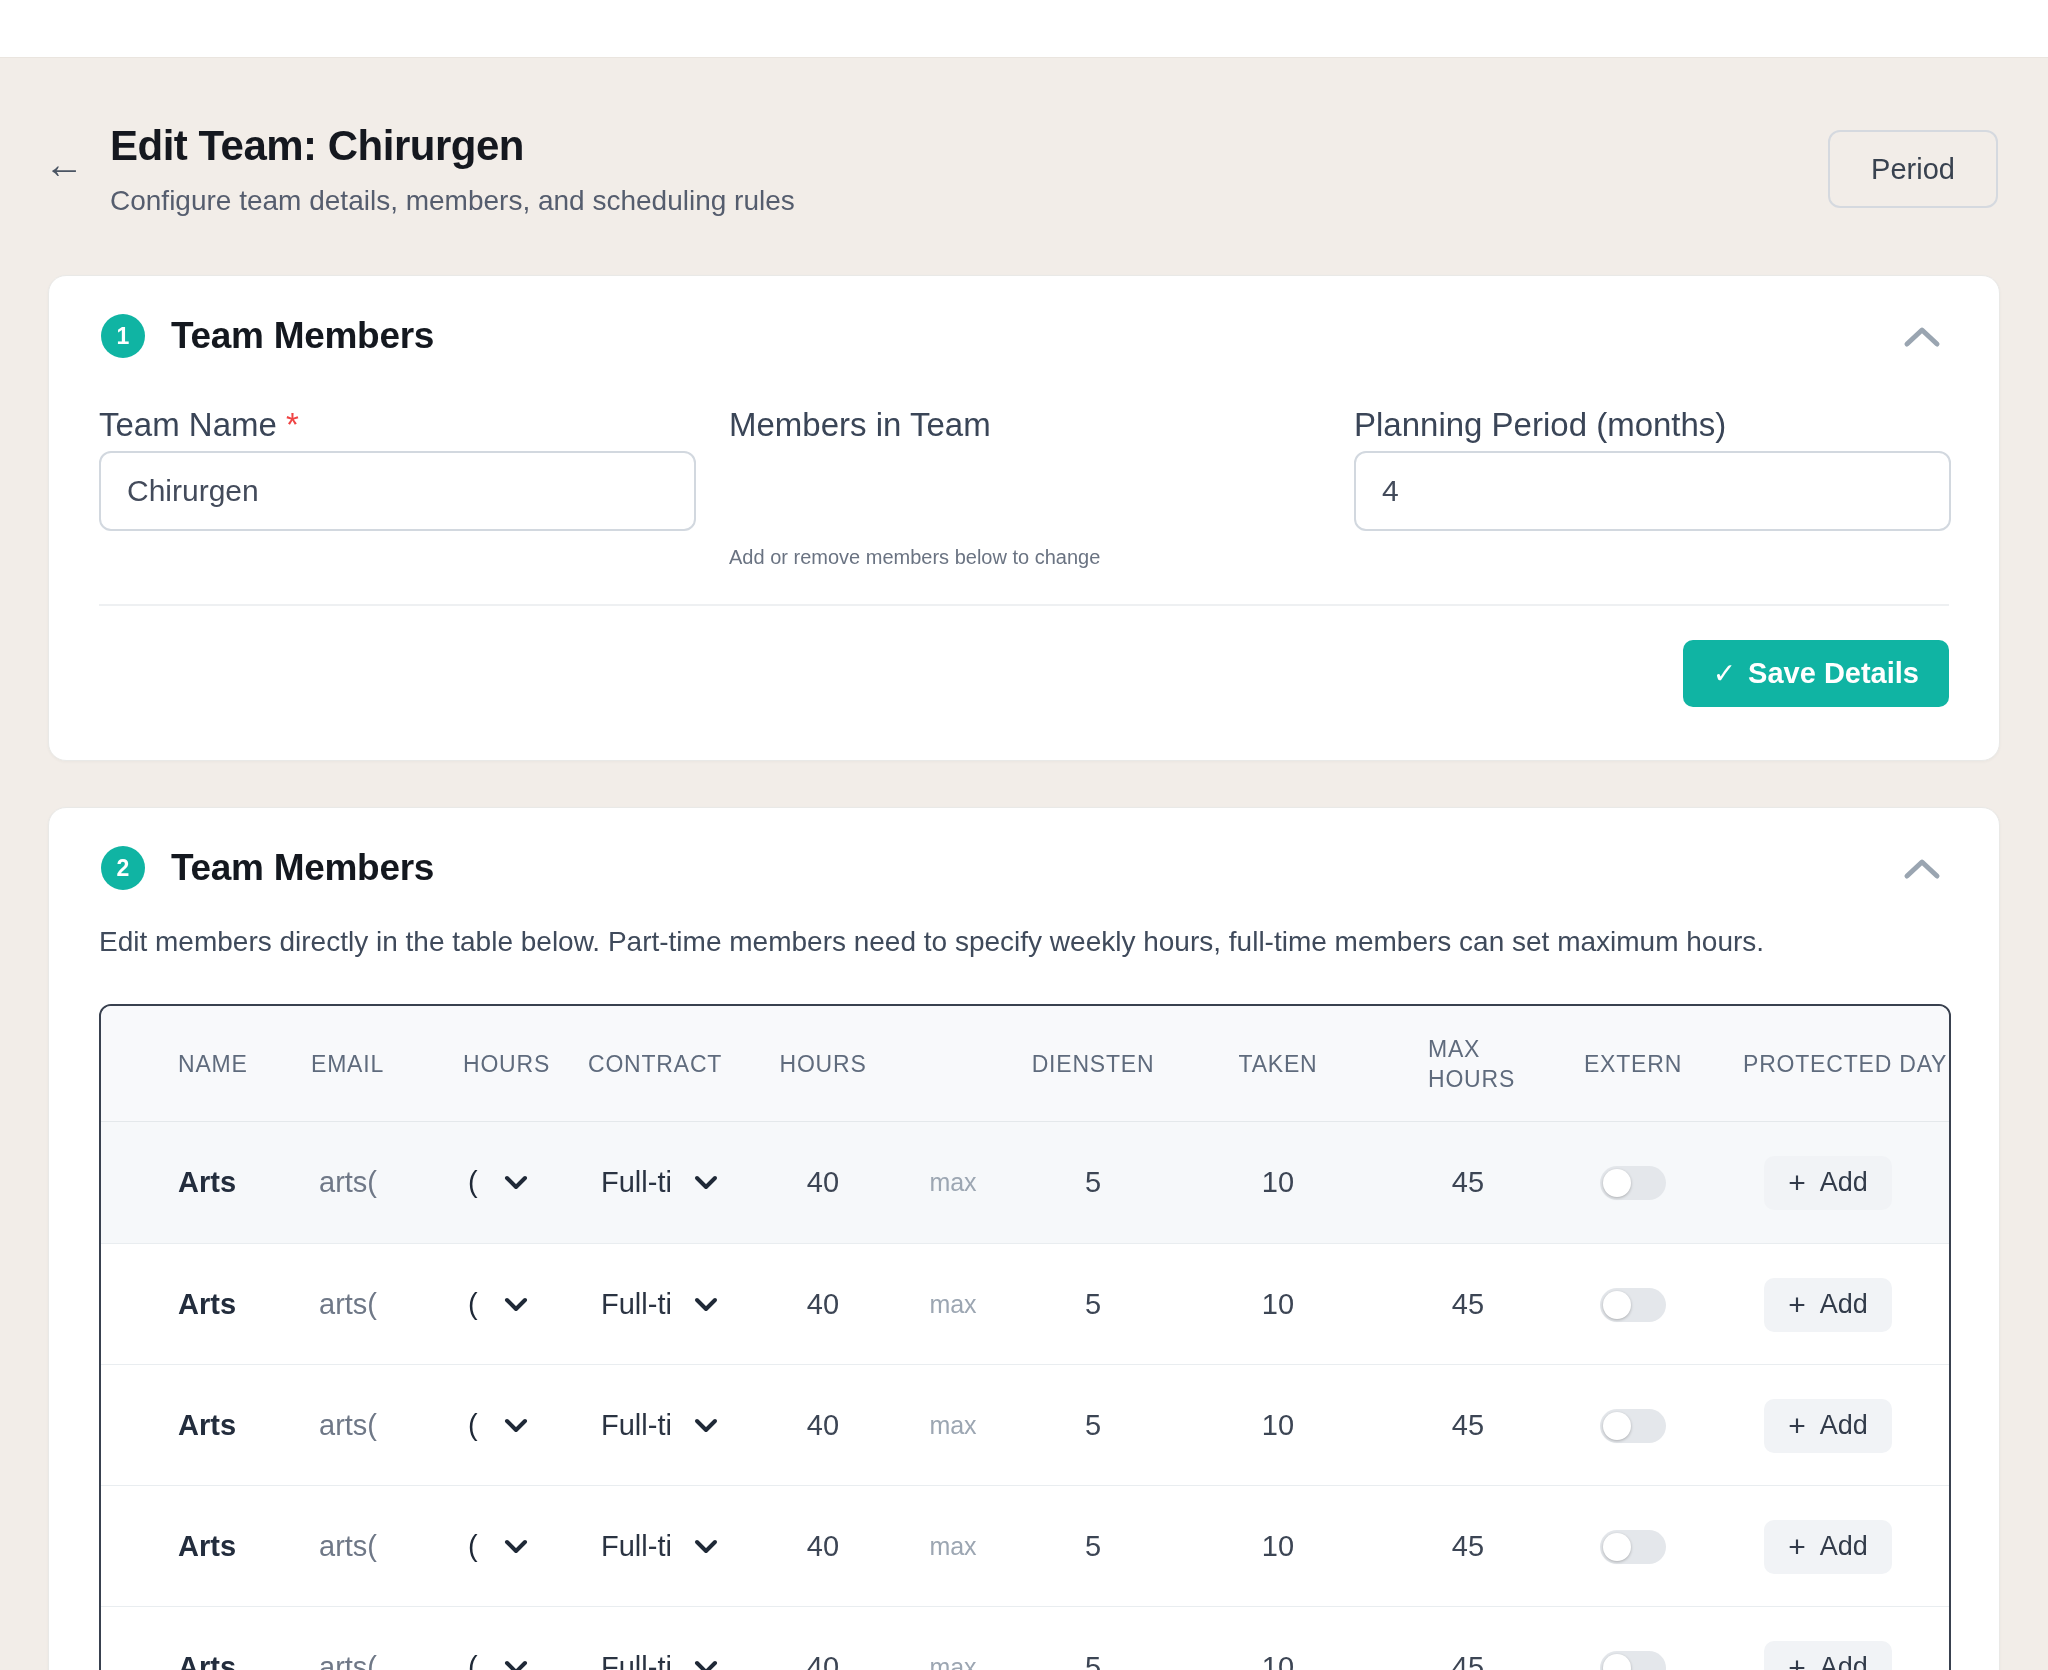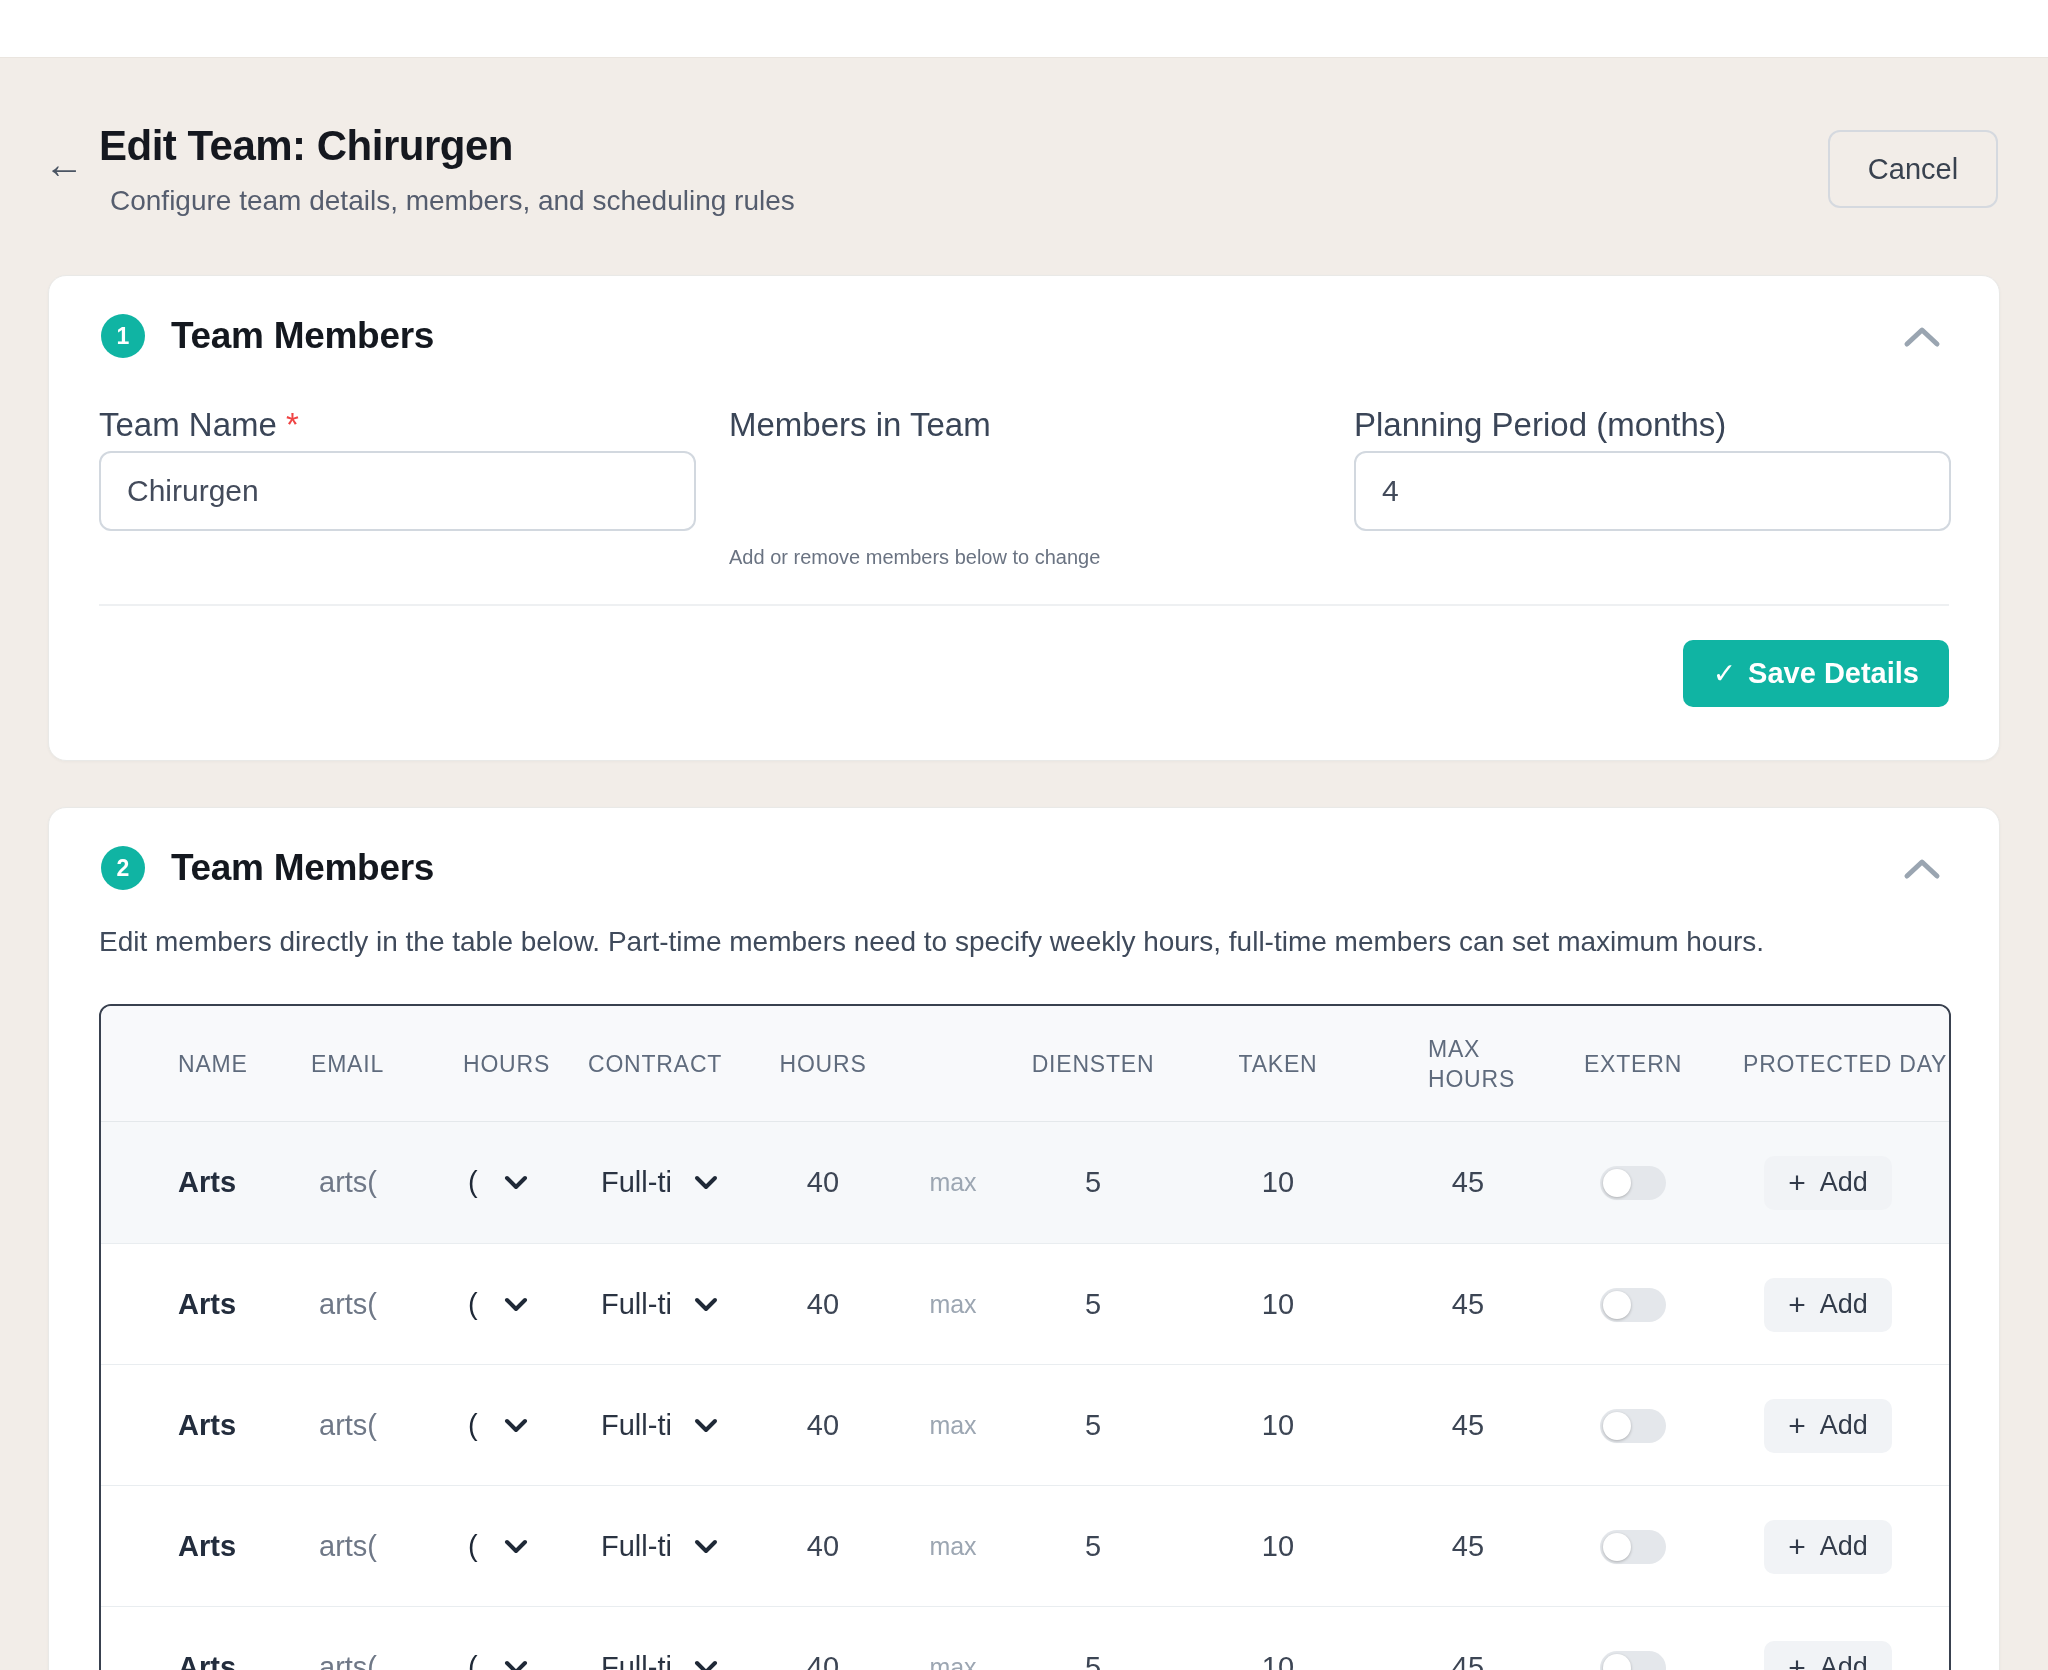--- a/index.html
+++ b/index.html
@@ -4,21 +4,21 @@
 <style>
   * { margin:0; padding:0; box-sizing:border-box; }
   body { background:#d9d4ce; font-family:"Liberation Sans","DejaVu Sans",sans-serif; }
   .screen { position:relative; width:2048px; height:1670px; overflow:hidden; background:#f2ede8; }
 
   
   .topbar { position:absolute; left:0; top:0; width:2048px; height:58px; background:#ffffff; border-bottom:1px solid #eae5df; }
 
   
   .back { position:absolute; left:44px; top:144px; font-size:40px; color:#4b5563; line-height:1; cursor:pointer; }
-  .page-title { position:absolute; left:99px; top:122px; font-size:42px; font-weight:700; color:#15181f; letter-spacing:-0.5px; }
+  .page-title { position:absolute; left:110px; top:122px; font-size:42px; font-weight:700; color:#15181f; letter-spacing:-0.5px; }
   .page-sub { position:absolute; left:110px; top:185px; font-size:28px; color:#555d6e; }
   .cancel-btn { position:absolute; left:1828px; top:130px; width:170px; height:78px; border:2px solid #d5d9df; border-radius:12px; background:transparent; font-size:29px; color:#39424f; font-family:inherit; cursor:pointer; }
 
   
   .card { position:absolute; left:48px; width:1952px; background:#ffffff; border:1px solid #e9e9e7; border-radius:18px; box-shadow:0 1px 3px rgba(40,40,40,0.04); }
   .card1 { top:275px; height:486px; }
   .card2 { top:807px; height:1100px; }
 
   .step { position:absolute; left:52px; top:38px; width:44px; height:44px; border-radius:50%; background:#10b4a3; color:#ffffff; font-size:23px; font-weight:700; display:flex; align-items:center; justify-content:center; }
   .card-title { position:absolute; left:122px; top:38px; font-size:37px; font-weight:700; color:#14181f; letter-spacing:-0.3px; line-height:44px; }
@@ -74,21 +74,21 @@
 </head>
 <body>
 
 <div class="screen">
 
   <div class="topbar"></div>
 
   <div class="back">←</div>
   <div class="page-title">Edit Team: Chirurgen</div>
   <div class="page-sub">Configure team details, members, and scheduling rules</div>
-  <button class="cancel-btn">Cancel</button>
+  <button class="cancel-btn">Period</button>
 
   <div class="card card1">
     <div class="step">1</div>
     <div class="card-title">Team Members</div>
     <div class="collapse">
       <svg width="38" height="22" viewBox="0 0 38 22">
         <polyline points="4,18 19,4 34,18" fill="none" stroke="#9aa5b1" stroke-width="5" stroke-linecap="round" stroke-linejoin="round"></polyline>
       </svg>
     </div>
 

